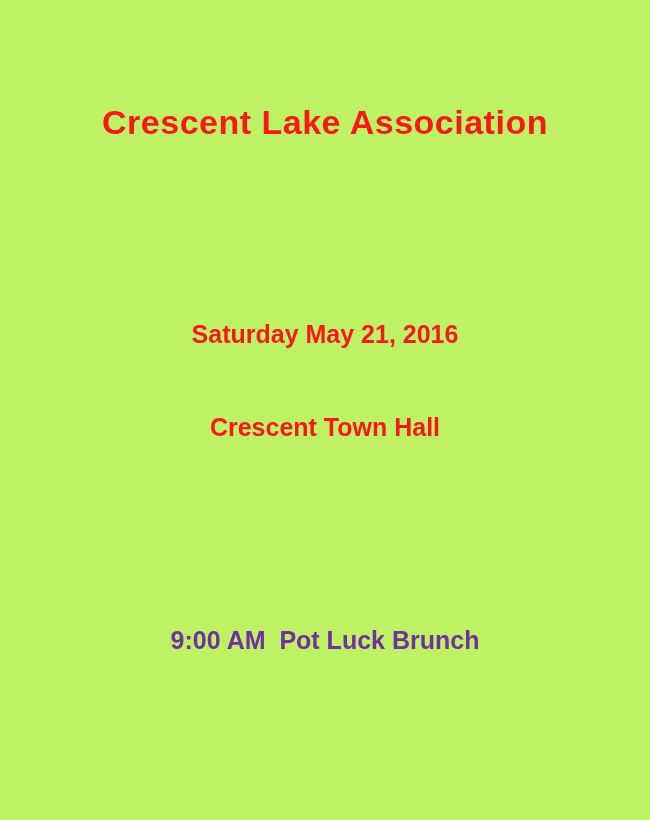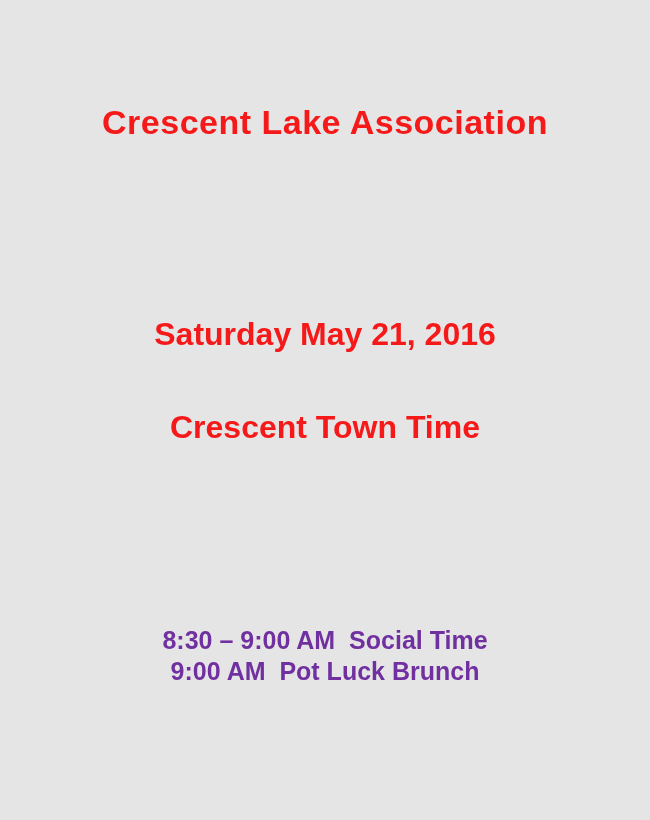--- a/index.html
+++ b/index.html
@@ -11,36 +11,36 @@
     width: 650px;
     height: 820px;
     background: #ffffff;
     overflow: hidden;
     font-family: "Liberation Sans", sans-serif;
     font-weight: bold;
   }
   .page {
     width: 650px;
     height: 820px;
-    background: #e5e5e5;
+    background: #bef264;
   }
   .title-block {
     padding-top: 10px;
     text-align: center;
     color: var(--red);
     font-size: 34px;
     line-height: 45px;
     letter-spacing: 0.5px;
     white-space: pre-wrap;
   }
   .date-block {
     margin-top: 22px;
     text-align: center;
     color: var(--red);
-    font-size: 32px;
+    font-size: 25px;
     line-height: 31px;
     white-space: pre-wrap;
   }
   .schedule-block {
     margin-top: 27px;
     text-align: center;
     color: var(--purple);
     font-size: 25px;
     line-height: 31px;
     white-space: pre-wrap;
@@ -50,20 +50,20 @@
 <body>
 
 <div class="page">
 
   <div class="title-block">
     <div>Crescent Lake Association</div>
   </div>
 
   <div class="date-block">
     <div>Saturday May 21, 2016</div>
-    <div>Crescent Town Time</div>
+    <div>Crescent Town Hall</div>
   </div>
 
   <div class="schedule-block">
     
-  <div>8:30 – 9:00 AM  Social Time</div><div>9:00 AM  Pot Luck Brunch</div></div>
+  <div>9:00 AM  Pot Luck Brunch</div></div>
 
 </div>
 
 </body></html>

